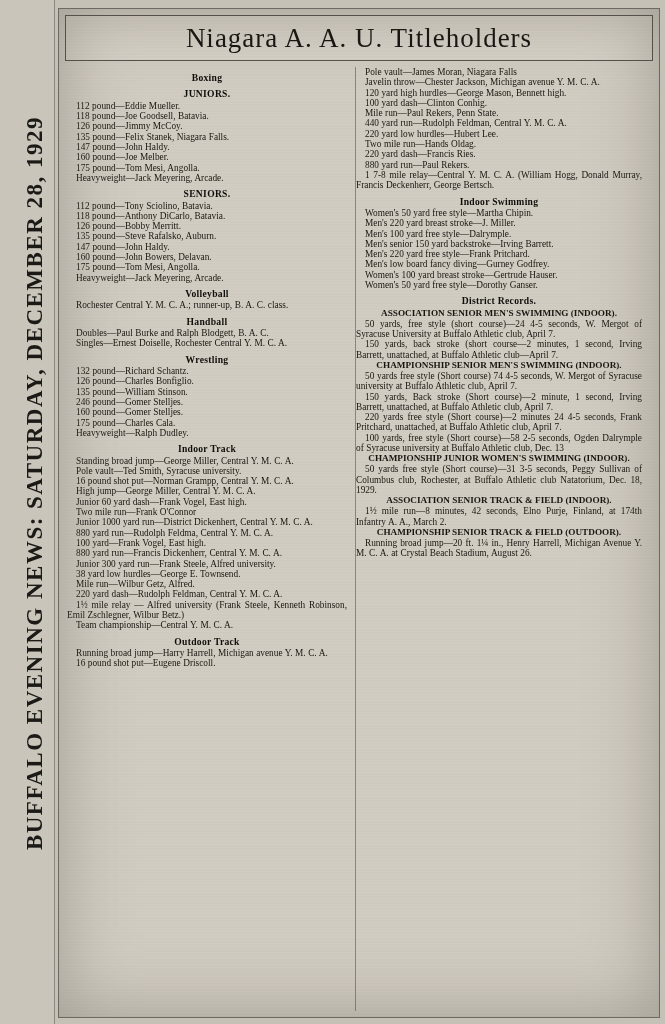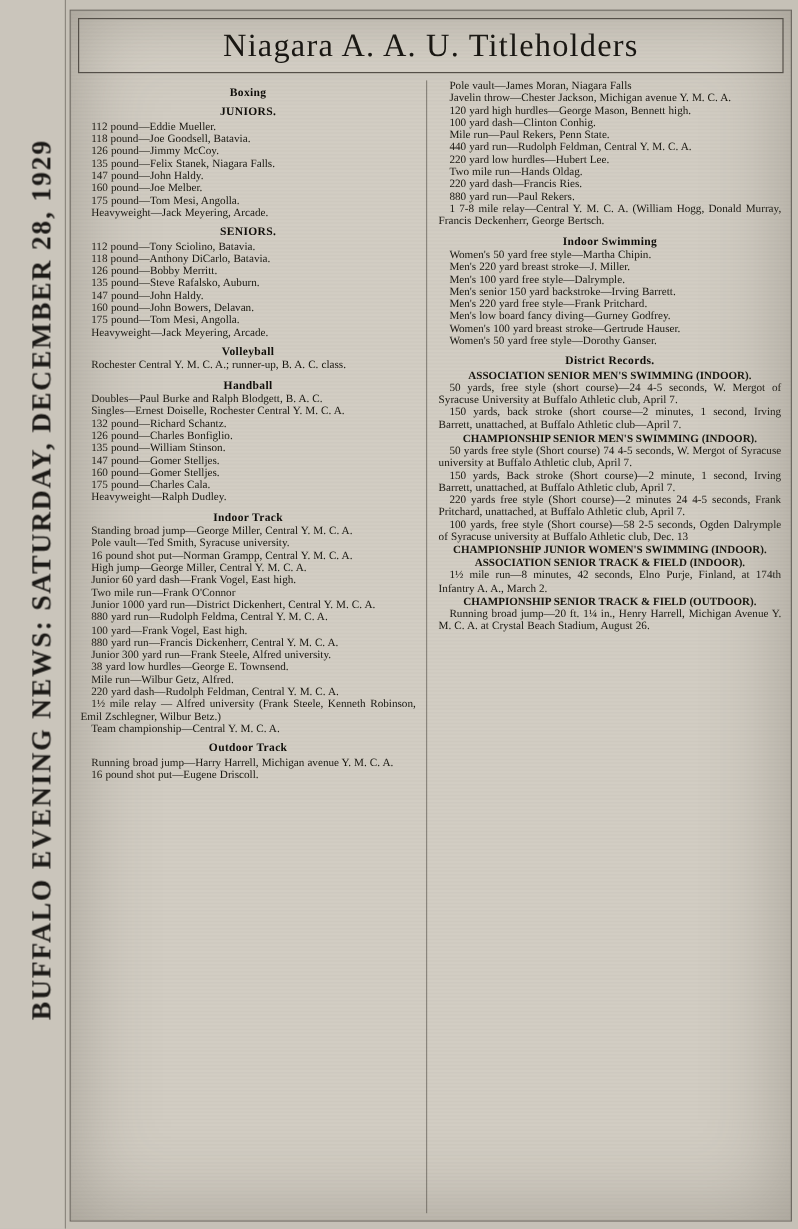--- a/index.html
+++ b/index.html
@@ -50,21 +50,20 @@
   #title{
     font-family:"Liberation Serif", serif;
     font-size:27px;
     letter-spacing:1px;
     color:#15130f;
     white-space:nowrap;
   }
   #cols{
     position:absolute;left:8px;top:58px;width:584px;height:944px;
     display:flex;
-    gap:10px;
   }
   .col{
     width:286px;
     position:relative;
     font-size:9.3px;
     line-height:10.4px;
     color:#18160f;
     text-align:justify;
   }
   .col.left{border-right:1px solid #8a857c;padding-right:8px;width:280px;}
@@ -140,24 +139,25 @@
           <p class="itm">135 pound—Steve Rafalsko, Auburn.</p>
           <p class="itm">147 pound—John Haldy.</p>
           <p class="itm">160 pound—John Bowers, Delavan.</p>
           <p class="itm">175 pound—Tom Mesi, Angolla.</p>
           <p class="itm">Heavyweight—Jack Meyering, Arcade.</p>
           <div class="sec">Volleyball</div>
           <p class="itm">Rochester Central Y. M. C. A.; runner-up, B. A. C. class.</p>
           <div class="sec">Handball</div>
           <p class="itm">Doubles—Paul Burke and Ralph Blodgett, B. A. C.</p>
           <p class="itm">Singles—Ernest Doiselle, Rochester Central Y. M. C. A.</p>
+          <div class="sec">Wrestling</div>
           <p class="itm">132 pound—Richard Schantz.</p>
           <p class="itm">126 pound—Charles Bonfiglio.</p>
           <p class="itm">135 pound—William Stinson.</p>
-          <p class="itm">147 pound—Gomer Stelljes.</p>
+          <p class="itm">246 pound—Gomer Stelljes.</p>
           <p class="itm">160 pound—Gomer Stelljes.</p>
           <p class="itm">175 pound—Charles Cala.</p>
           <p class="itm">Heavyweight—Ralph Dudley.</p>
           <div class="sec">Indoor Track</div>
           <p class="itm">Standing broad jump—George Miller, Central Y. M. C. A.</p>
           <p class="itm">Pole vault—Ted Smith, Syracuse university.</p>
           <p class="itm">16 pound shot put—Norman Grampp, Central Y. M. C. A.</p>
           <p class="itm">High jump—George Miller, Central Y. M. C. A.</p>
           <p class="itm">Junior 60 yard dash—Frank Vogel, East high.</p>
           <p class="itm">Two mile run—Frank O'Connor</p>
@@ -199,20 +199,21 @@
           <div class="sec">District Records.</div>
           <div class="hdr-wide">ASSOCIATION  SENIOR  MEN'S  SWIMMING (INDOOR).</div>
           <p class="itm">50 yards, free style (short course)—24 4-5 seconds, W. Mergot of Syracuse University at Buffalo Athletic club, April 7.</p>
           <p class="itm">150 yards, back stroke (short course—2 minutes, 1 second, Irving Barrett, unattached, at Buffalo Athletic club—April 7.</p>
           <div class="hdr-wide">CHAMPIONSHIP  SENIOR  MEN'S  SWIMMING (INDOOR).</div>
           <p class="itm">50 yards free style (Short course) 74 4-5 seconds, W. Mergot of Syracuse university at Buffalo Athletic club, April 7.</p>
           <p class="itm">150 yards, Back stroke (Short course)—2 minute, 1 second, Irving Barrett, unattached, at Buffalo Athletic club, April 7.</p>
           <p class="itm">220 yards free style (Short course)—2 minutes  24 4-5  seconds,  Frank  Pritchard, unattached, at Buffalo Athletic club, April 7.</p>
           <p class="itm">100 yards, free style (Short course)—58 2-5 seconds, Ogden Dalrymple of Syracuse university at Buffalo Athletic club, Dec. 13</p>
           <div class="hdr-wide">CHAMPIONSHIP JUNIOR WOMEN'S SWIMMING (INDOOR).</div>
+          <p class="itm">50 yards free style (Short course)—31 3-5 seconds, Peggy Sullivan of Columbus club, Rochester, at Buffalo Athletic club Natatorium, Dec. 18, 1929.</p>
           <div class="hdr-wide">ASSOCIATION SENIOR TRACK &amp; FIELD (INDOOR).</div>
           <p class="itm">1½ mile run—8 minutes, 42 seconds, Elno Purje, Finland, at 174th Infantry A. A., March 2.</p>
           <div class="hdr-wide">CHAMPIONSHIP SENIOR TRACK &amp; FIELD (OUTDOOR).</div>
           <p class="itm">Running broad jump—20 ft. 1¼ in., Henry Harrell, Michigan Avenue Y. M. C. A. at Crystal Beach Stadium, August 26.</p>
         </div>
     </div>
 
     <div id="grain"></div>
     <div id="vignette"></div>
   </div>

